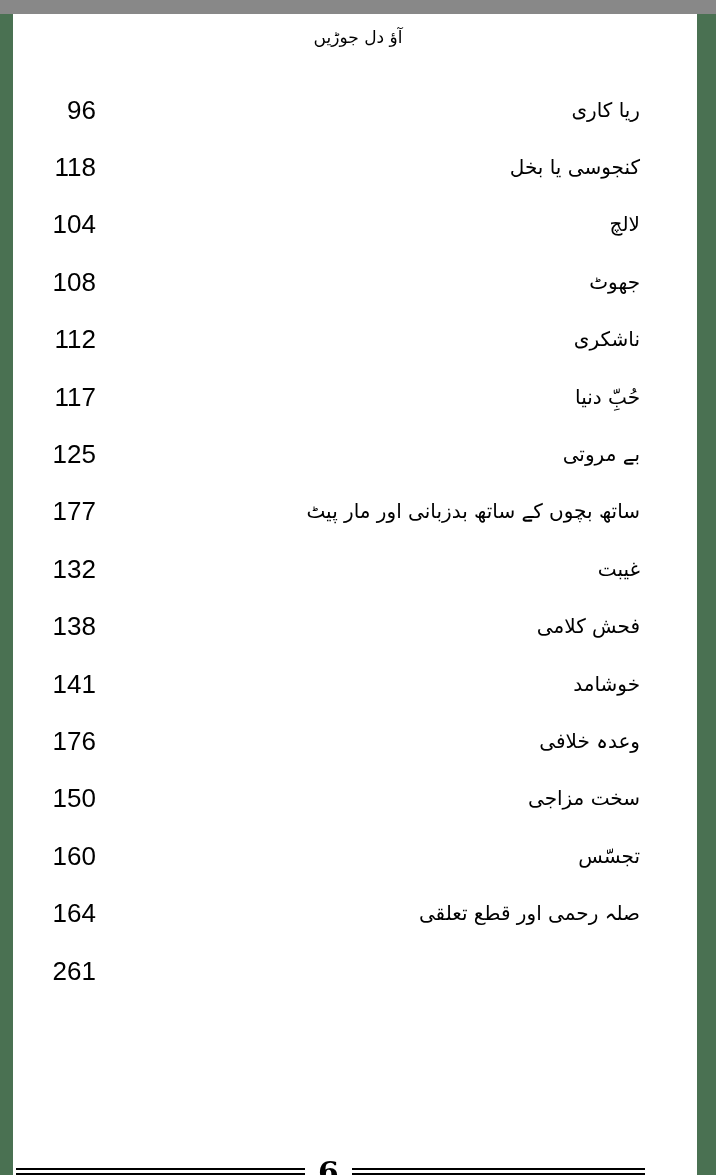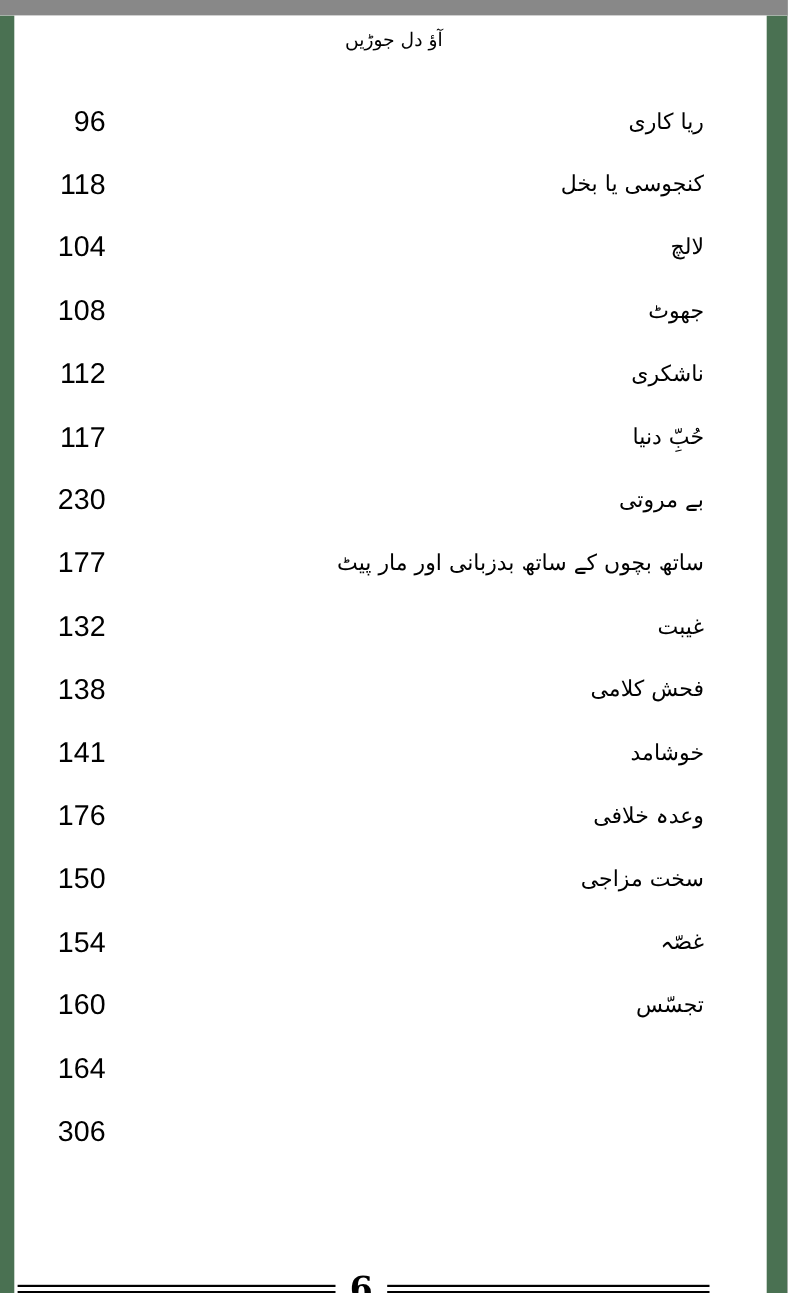--- a/index.html
+++ b/index.html
@@ -118,21 +118,21 @@
       <span class="title">ناشکری</span>
     </div>
 
     <div class="row">
       <span class="pagenum">117</span>
       <span class="title">حُبِّ دنیا</span>
     </div>
 
 
     <div class="row">
-      <span class="pagenum">230</span>
+      <span class="pagenum">125</span>
       <span class="title">بے مروتی</span>
     </div>
 
     <div class="row">
       <span class="pagenum">177</span>
       <span class="title">ساتھ بچوں کے ساتھ بدزبانی اور مار پیٹ</span>
     </div>
 
     <div class="row">
       <span class="pagenum">132</span>
@@ -152,36 +152,33 @@
     <div class="row">
       <span class="pagenum">176</span>
       <span class="title">وعدہ خلافی</span>
     </div>
 
     <div class="row">
       <span class="pagenum">150</span>
       <span class="title">سخت مزاجی</span>
     </div>
 
-    <div class="row">
-      <span class="pagenum">154</span>
-      <span class="title">غصّہ</span>
-    </div>
 
     <div class="row">
       <span class="pagenum">160</span>
       <span class="title">تجسّس</span>
     </div>
 
     <div class="row">
       <span class="pagenum">164</span>
+      <span class="title">صلہ رحمی اور قطع تعلقی</span>
     </div>
 
     <div class="row">
-      <span class="pagenum">306</span>
+      <span class="pagenum">261</span>
     </div>
   </main>
 
   <footer class="page-footer">
     <span class="rule rule-left"></span>
     <span class="folio">6</span>
     <span class="rule rule-right"></span>
   </footer>
 </div>
 

